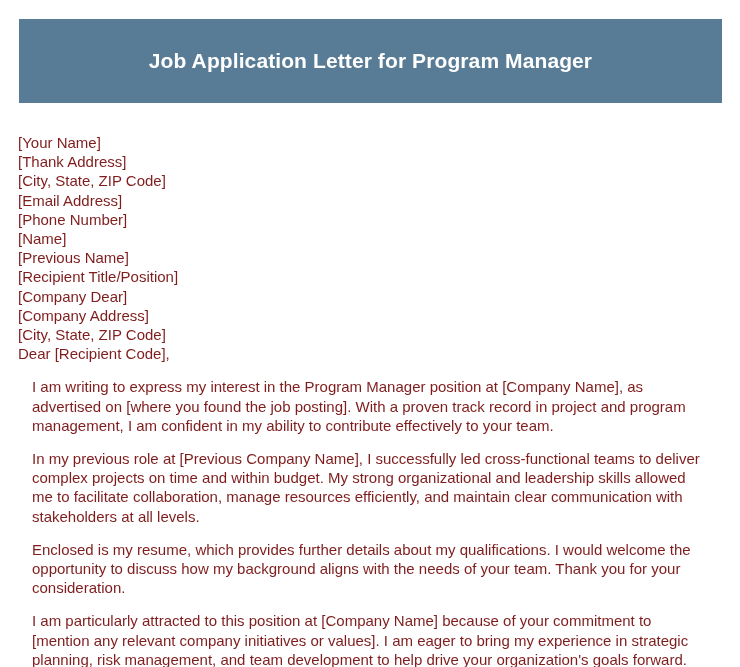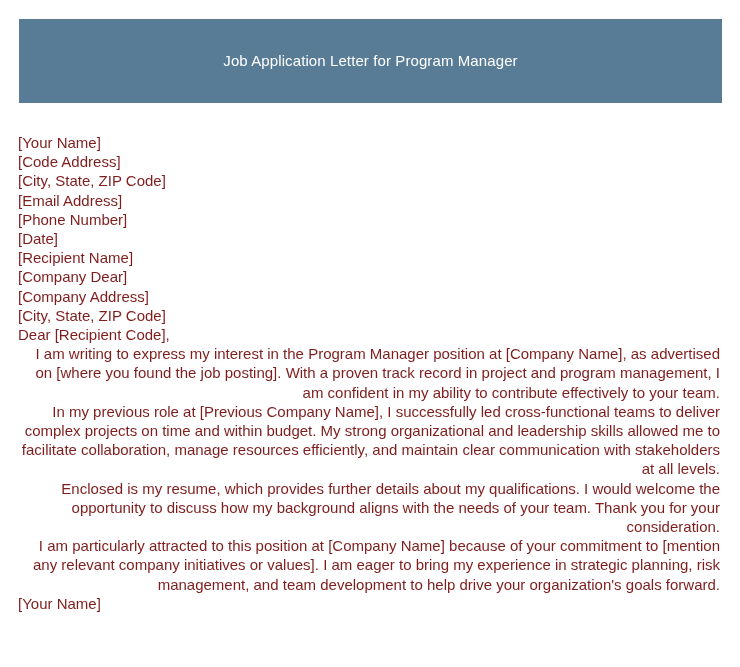--- a/index.html
+++ b/index.html
@@ -28,22 +28,22 @@
     width: 703px;
     height: 84px;
     background: #587C96;
     display: flex;
     align-items: center;
     justify-content: center;
     box-sizing: border-box;
   }
   .letter-title {
     color: #ffffff;
-    font-size: 15px;
-    font-weight: 400;
+    font-size: 21px;
+    font-weight: 700;
     letter-spacing: 0.1px;
     line-height: 1.2;
     font-family: "Liberation Sans", sans-serif;
   }
   .letter-body {
     position: absolute;
     left: 18px;
     top: 133px;
     width: 702px;
     color: #7f1d1d;
@@ -54,51 +54,52 @@
   .addr-line {
     display: block;
     white-space: nowrap;
   }
   .salutation {
     display: block;
     white-space: nowrap;
   }
   .para {
     display: block;
-    margin: 0;
+    margin: 14px;
     padding: 0;
-    text-align: right;
+    text-align: left;
   }
   .closing-line {
     display: block;
     white-space: nowrap;
   }
 </style>
 </head>
 <body>
 
 <div class="page">
 
   <div class="letter-header">
     <div class="letter-title">Job Application Letter for Program Manager</div>
   </div>
 
   <div class="letter-body">
 
     <div>
       <span class="addr-line">[Your Name]</span>
-      <span class="addr-line">[Code Address]</span>
+      <span class="addr-line">[Thank Address]</span>
       <span class="addr-line">[City, State, ZIP Code]</span>
       <span class="addr-line">[Email Address]</span>
       <span class="addr-line">[Phone Number]</span>
-      <span class="addr-line">[Date]</span>
+      <span class="addr-line">[Name]</span>
     </div>
 
     <div>
-      <span class="addr-line">[Recipient Name]</span>
+      <span class="addr-line">[Previous Name]</span>
+      <span class="addr-line">[Recipient Title/Position]</span>
       <span class="addr-line">[Company Dear]</span>
       <span class="addr-line">[Company Address]</span>
       <span class="addr-line">[City, State, ZIP Code]</span>
     </div>
 
     <span class="salutation">Dear [Recipient Code],</span>
 
     <p class="para">I am writing to express my interest in the Program Manager position at [Company Name], as advertised on [where you found the job posting]. With a proven track record in project and program management, I am confident in my ability to contribute effectively to your team.</p>
     <p class="para">In my previous role at [Previous Company Name], I successfully led cross-functional teams to deliver complex projects on time and within budget. My strong organizational and leadership skills allowed me to facilitate collaboration, manage resources efficiently, and maintain clear communication with stakeholders at all levels.</p>
     <p class="para">Enclosed is my resume, which provides further details about my qualifications. I would welcome the opportunity to discuss how my background aligns with the needs of your team. Thank you for your consideration.</p>

